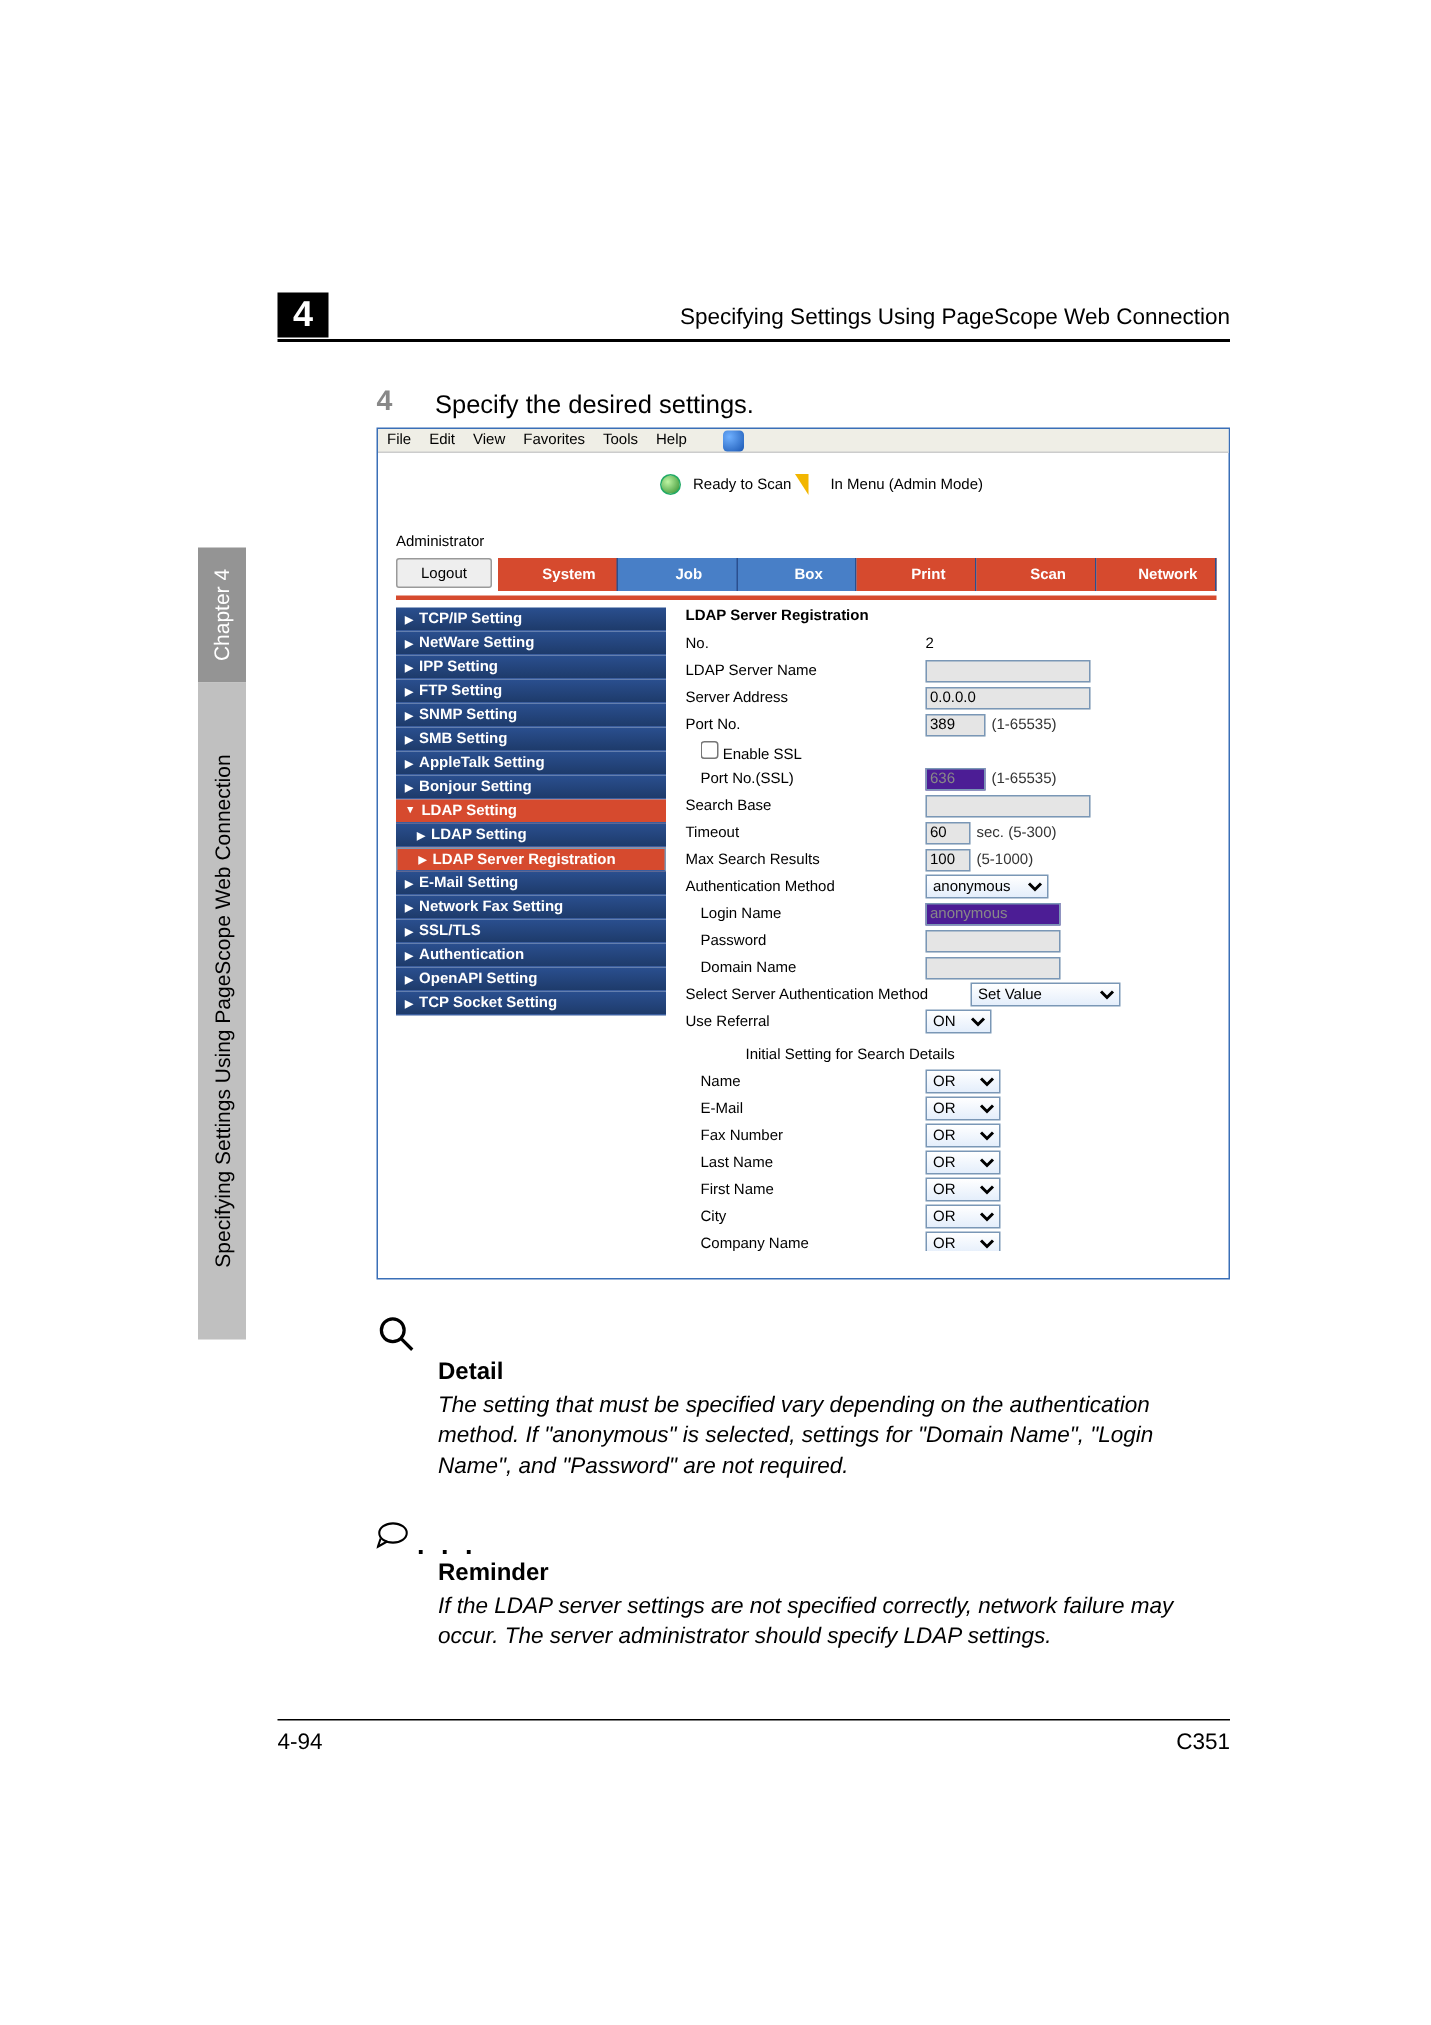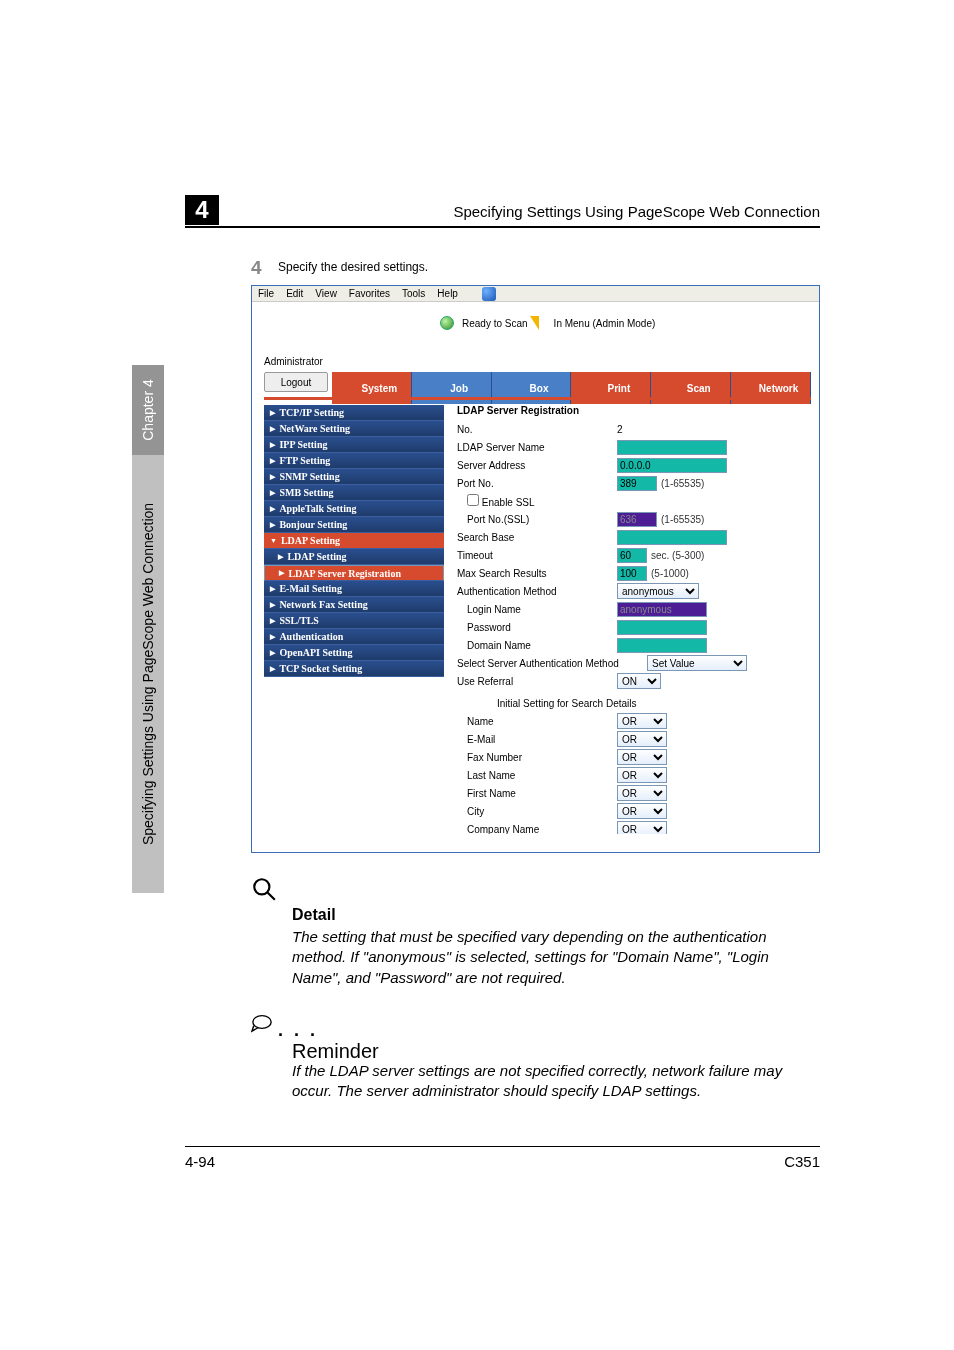--- a/index.html
+++ b/index.html
@@ -16,21 +16,21 @@
     position: absolute; left: 340px; top: 203px; width: 480px; text-align: right;
     font-size: 15px; color: #000;
   }
   .header-rule {
     position: absolute; left: 185px; top: 226px; width: 635px; height: 2px; background: #000;
   }
   .step-num {
     position: absolute; left: 251px; top: 257px; font-size: 19px; font-weight: bold; color: #888;
   }
   .step-text {
-    position: absolute; left: 278px; top: 260px; font-size: 12px; color: #000;
+    position: absolute; left: 290px; top: 260px; font-size: 17px; color: #000;
   }
 
   
   .win {
     position: absolute; left: 251px; top: 285px; width: 569px; height: 568px;
     border: 1px solid #3a6fb7; background: #fff;
     font-size: 10px;
   }
   .win-titlebar {
     height: 18px; background: linear-gradient(#3b6fd1,#2b56a7); color: #fff;
@@ -54,70 +54,70 @@
   .status-row .row { display: flex; align-items: center; gap: 8px; }
   .dot-green { width: 14px; height: 14px; border-radius: 50%; background: radial-gradient(circle at 35% 35%, #bdf5a3, #2f8a2a); border: 1px solid #2a6; }
   .wedge { width: 0; height: 0; border-left: 9px solid transparent; border-top: 14px solid #f2b600; }
   .wedge-wrap { width: 16px; height: 14px; display:flex; align-items:flex-end; }
   .admin-label { position: absolute; left: 12px; top: 54px; font-size: 10px; }
   .tab-strip { position: absolute; left: 12px; top: 70px; right: 8px; height: 22px; display: flex; gap: 0; }
   .tab-strip .logout {
     width: 70px; background: #eee; border: 1px solid #999; border-radius: 2px;
     display:flex; align-items:center; justify-content:center; height: 20px; margin-right: 4px;
   }
-  .tab { width: 86px; height: 32px; display:flex; align-items:center; justify-content:center;
+  .tab { width: 86px; height: 22px; display:flex; align-items:center; justify-content:center;
          color:#fff; font-size:10px; font-weight:bold; border-right: 1px solid #2a4f8f; padding-left: 16px;}
   .tab.system { background:#d64a2e; }
   .tab.job    { background:#487fc7; }
   .tab.boxx   { background:#487fc7; }
   .tab.print  { background:#d64a2e; }
   .tab.scan   { background:#d64a2e; }
   .tab.network{ background:#d64a2e; }
   .accent-line { position:absolute; left:12px; top:95px; right:8px; height:3px; background:#d64a2e; }
 
-  .side-nav { position: absolute; left: 12px; top: 103px; width: 180px; font-family: Liberation Serif, serif; }
+  .side-nav { position: absolute; left: 12px; top: 103px; width: 180px; }
   .side-nav .item {
     height: 16px; display:flex; align-items:center; padding-left: 6px;
     background: linear-gradient(#2a4f8f,#1e3b6b); color:#fff; font-size:10px; font-weight:bold;
     border-bottom: 1px solid #3b5e9e; position:relative;
   }
   .side-nav .item::before {
     content: "▶"; font-size: 7px; margin-right: 4px; color:#fff;
   }
   .side-nav .item.open { background:#d64a2e; }
   .side-nav .item.open::before { content: "▼"; }
   .side-nav .sub { padding-left: 14px; background: linear-gradient(#2a4f8f,#1e3b6b); }
   .side-nav .sub.sel { background:#d64a2e; }
 
   .form-area { position:absolute; left: 205px; top: 103px; right: 8px; bottom: 8px; font-size:10px; color:#000; }
   .form-area .ftitle { font-weight: bold; margin-bottom: 4px; }
   .frow { display:flex; align-items:center; height: 18px; }
   .frow.indent .flabel { padding-left: 10px; }
   .flabel { width: 160px; }
   .flabel.wide { width: 190px; }
   .fval { display:flex; gap:4px; align-items:center; }
-  .txt { height: 15px; border:1px solid #7a97b6; background:#14b8a6; font-size:10px; padding: 0 2px; }
+  .txt { height: 15px; border:1px solid #7a97b6; background:#e5e5e5; font-size:10px; padding: 0 2px; }
   .txt.disabled { background:#4c1d95; color:#888; }
   .sel { height: 16px; border:1px solid #7a97b6; background: linear-gradient(#fff,#e4eefb); font-size:10px; }
   .chk { width:12px; height:12px; }
   .suffix { color:#333; }
   .subhead { margin-top: 4px; padding-left: 40px; }
 
   
   .mag-icon {
     position:absolute; left:251px; top:876px; width:26px; height:26px;
   }
   .mag-icon svg { width:26px; height:26px; }
   .detail-title { position:absolute; left:292px; top:906px; font-weight:bold; font-size:16px; }
   .detail-body { position:absolute; left:292px; top:927px; width:530px; font-style:italic; font-size:15px; line-height:1.35; }
 
   .rem-icon { position:absolute; left:251px; top:1011px; width:26px; height:26px; }
   .rem-icon svg { width:22px; height:22px; }
   .rem-dots { position:absolute; left:278px; top:1020px; font-size:18px; font-weight:bold; letter-spacing:3px; }
-  .rem-title { position:absolute; left:292px; top:1040px; font-weight:normal; font-size:20px; }
+  .rem-title { position:absolute; left:292px; top:1040px; font-weight:bold; font-size:16px; }
   .rem-body { position:absolute; left:292px; top:1061px; width:530px; font-style:italic; font-size:15px; line-height:1.35; }
 
   
   .side-chapter {
     position:absolute; left:132px; top:365px; width:32px; height:90px;
     background:#949494; color:#fff; display:flex; align-items:center; justify-content:center;
   }
   .side-chapter span { transform: rotate(-90deg); white-space: nowrap; font-size:14px; }
   .side-section {
     position:absolute; left:132px; top:455px; width:32px; height:438px;

